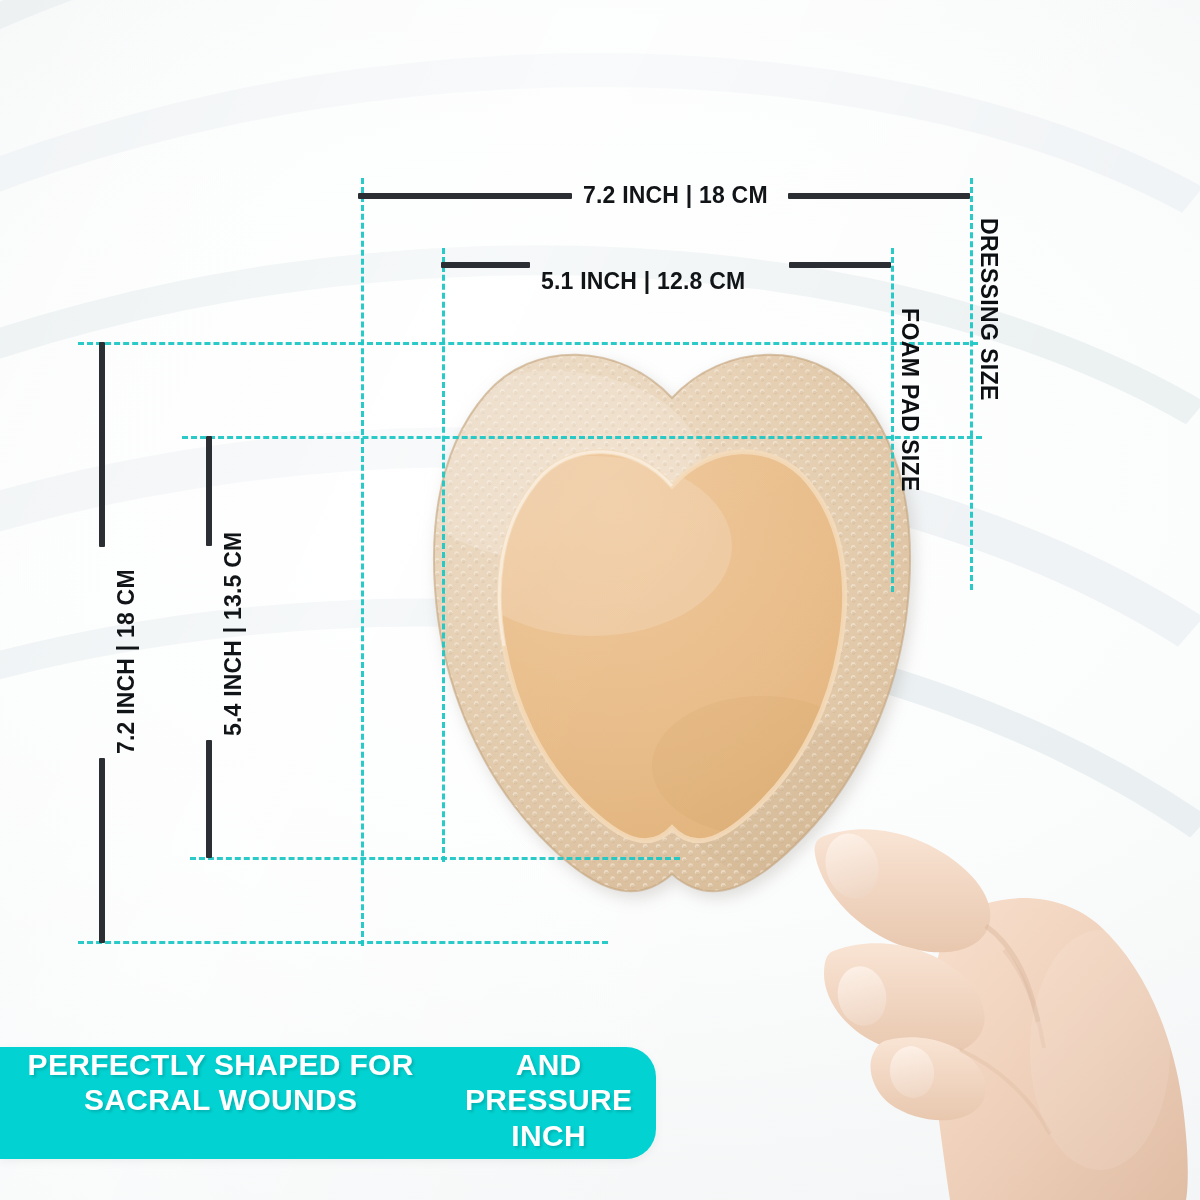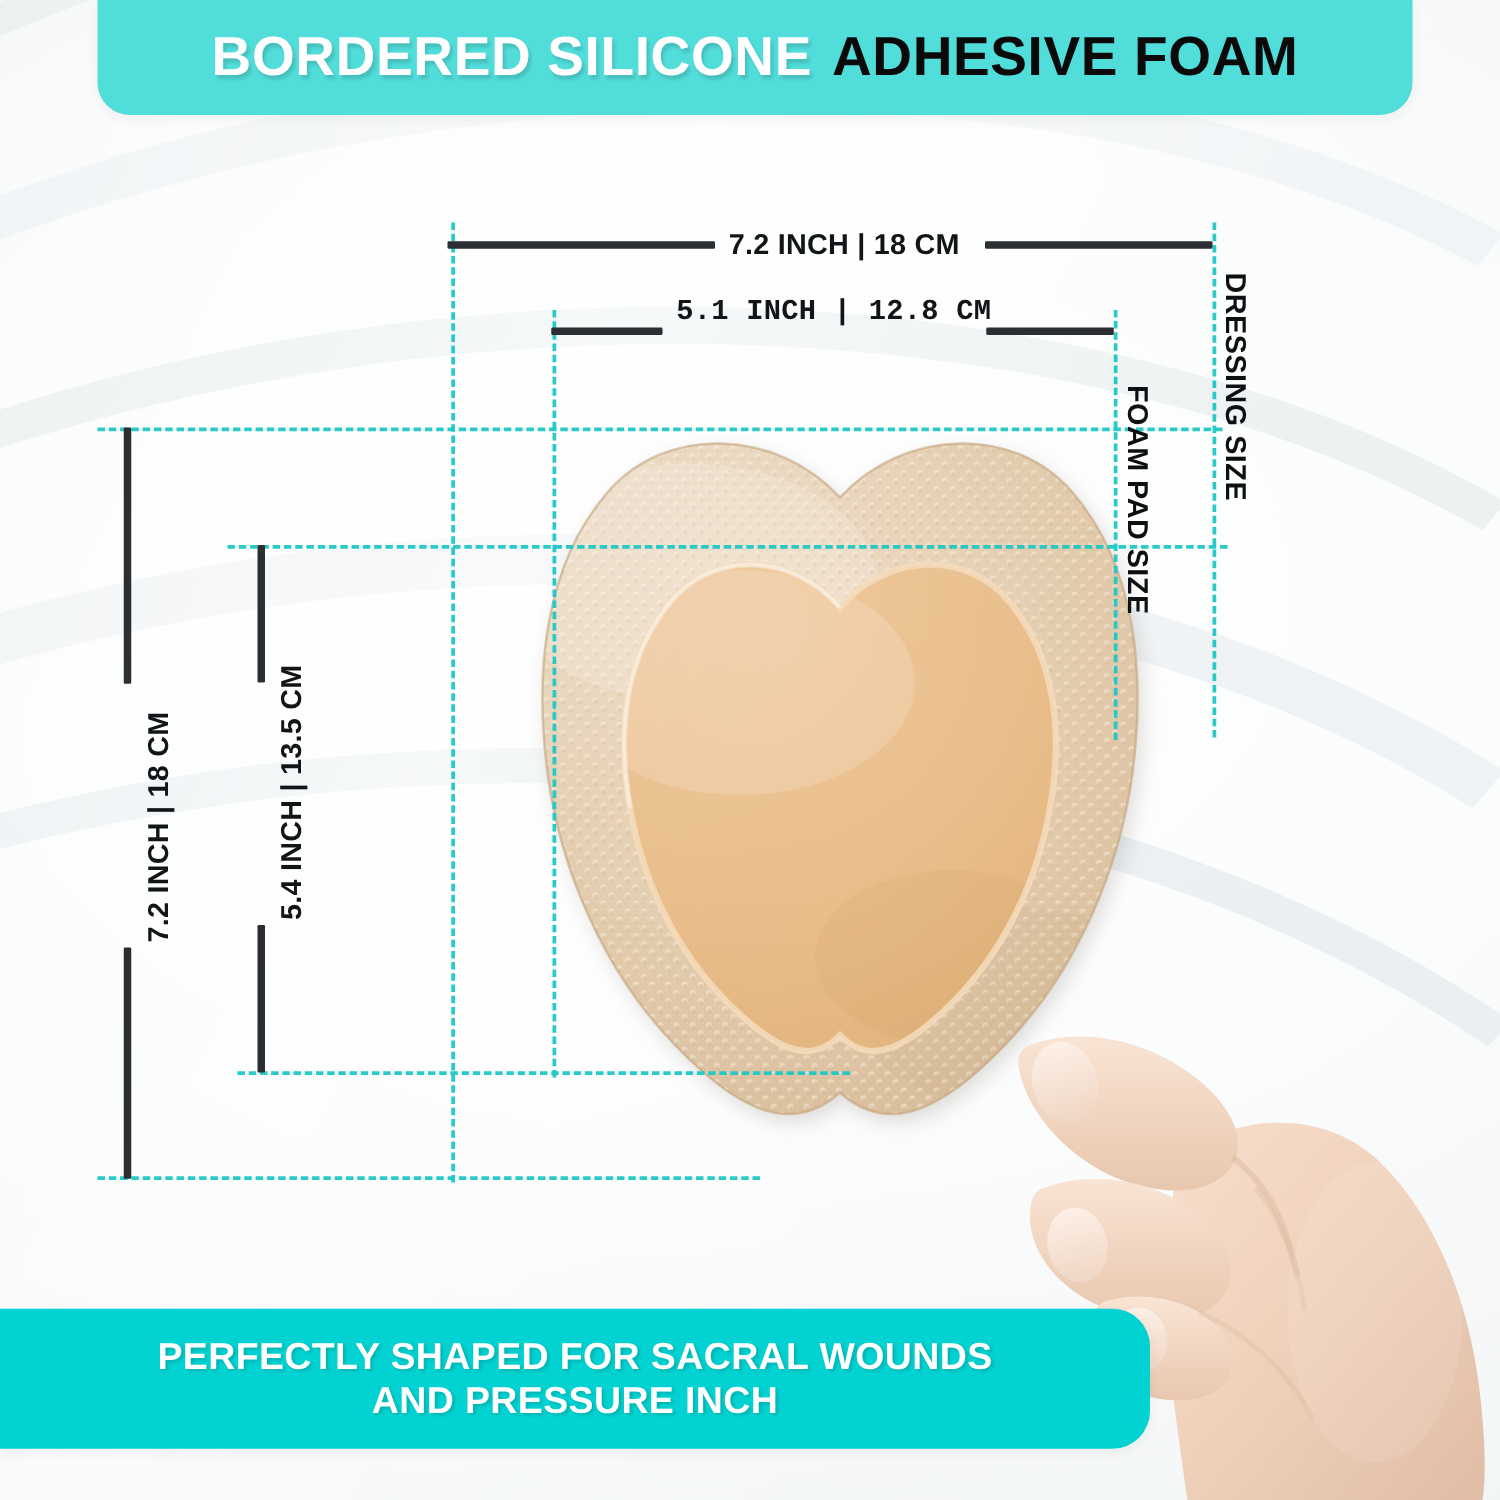--- a/index.html
+++ b/index.html
@@ -40,24 +40,24 @@
     border-radius:0 0 26px 26px;
     justify-content:center;
     box-shadow:0 3px 10px rgba(0,0,0,.05);
   }
   .title-line{display:flex;align-items:baseline;gap:16px;white-space:nowrap;}
   .title-a{color:#ffffff;font-size:44px;font-weight:bold;letter-spacing:.5px;
     text-shadow:2px 3px 3px rgba(0,0,0,.14);}
   .title-b{color:#0a0a0a;font-size:44px;font-weight:bold;letter-spacing:.5px;}
 
   .banner-bottom{
-    left:0;top:1047px;width:920px;height:112px;
+    left:0;top:1047px;width:656px;height:112px;
     background:#02d3d2;
     border-radius:0 30px 30px 0;
-    flex-direction:column;justify-content:center;align-items:center;
+    flex-direction:row;justify-content:center;align-items:flex-start;
     box-shadow:0 3px 10px rgba(0,0,0,.05);
   }
   .sub-line{color:#fff;font-size:30px;font-weight:bold;letter-spacing:.3px;
     line-height:1.18;text-align:center;text-shadow:2px 2px 3px rgba(0,0,0,.16);}
 
   
   .product-wrap{position:absolute;left:382px;top:336px;width:580px;height:600px;}
   .dressing{position:absolute;inset:0;}
   .dressing svg{width:100%;height:100%;display:block;
     filter:drop-shadow(4px 6px 8px rgba(120,110,100,.22));}
@@ -247,38 +247,32 @@
   <div class="dash-h" style="left:182px;top:436px;width:800px;"></div>
   <div class="dash-h" style="left:190px;top:857px;width:490px;"></div>
   <div class="dash-h" style="left:78px;top:941px;width:530px;"></div>
 
   <div class="mline-h" style="left:358px;top:193px;width:214px;"></div>
   <div class="mline-h" style="left:788px;top:193px;width:182px;"></div>
   <div class="mlabel" style="left:583px;top:182px;">7.2 INCH | 18 CM</div>
 
   <div class="mline-h" style="left:441px;top:262px;width:89px;"></div>
   <div class="mline-h" style="left:789px;top:262px;width:102px;"></div>
-  <div class="mlabel" style="left:541px;top:236px;font-family:Liberation Mono, monospace;">5.1 INCH | 12.8 CM</div>
+  <div class="mlabel" style="left:541px;top:268px;">5.1 INCH | 12.8 CM</div>
 
   <div class="mline-v" style="left:99px;top:342px;height:205px;"></div>
   <div class="mline-v" style="left:99px;top:758px;height:185px;"></div>
   <div class="mlabel vert" style="left:113px;top:754px;transform:rotate(-90deg);">7.2 INCH | 18 CM</div>
 
   <div class="mline-v" style="left:206px;top:436px;height:110px;"></div>
   <div class="mline-v" style="left:206px;top:740px;height:118px;"></div>
   <div class="mlabel vert" style="left:220px;top:736px;transform:rotate(-90deg);">5.4 INCH | 13.5 CM</div>
 
   <div class="side-label" style="left:1002px;top:218px;transform:rotate(90deg);">DRESSING SIZE</div>
   <div class="side-label" style="left:923px;top:308px;transform:rotate(90deg);">FOAM PAD SIZE</div>
 
-  <div class="banner banner-top">
-    <div class="title-line">
-      <span class="title-a">BORDERED SILICONE</span>
-      <span class="title-b">ADHESIVE FOAM</span>
-    </div>
-  </div>
 
   <div class="banner banner-bottom">
     <div class="sub-line">PERFECTLY SHAPED FOR SACRAL WOUNDS</div>
     <div class="sub-line">AND PRESSURE INCH</div>
   </div>
 
 </div>
 
 </body></html>

